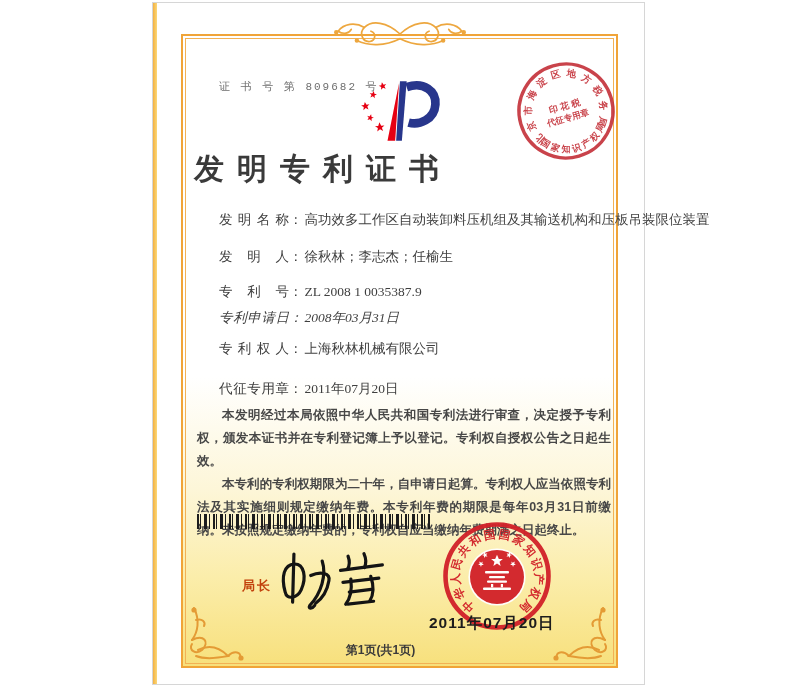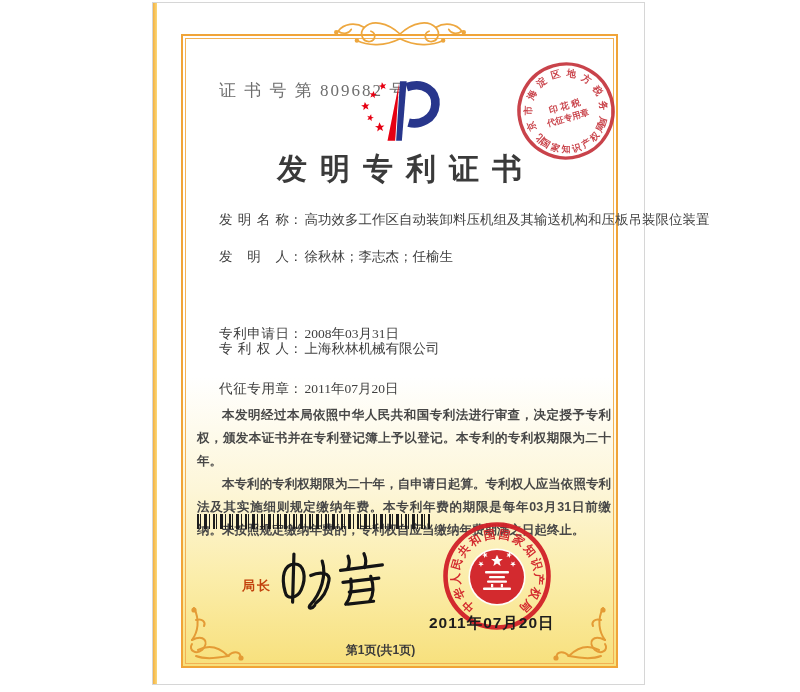--- a/index.html
+++ b/index.html
@@ -13,29 +13,29 @@
   
   .frame{position:absolute;left:28px;top:31px;width:437px;height:634px;box-sizing:border-box;
          border:2px solid #f0a438;
          background:linear-gradient(180deg,#ffffff 0%,#ffffff 54%,#fdf6d8 72%,#fbedaa 86%,#f7e07c 100%);}
   .frame-inner{position:absolute;inset:2px;border:1px solid #f2b155;pointer-events:none;}
   .ornament-top{position:absolute;left:172px;top:14px;width:150px;height:34px;}
   .corner{position:absolute;width:62px;height:64px;}
   .corner.bl{left:31px;bottom:20px;}
   .corner.br{right:31px;bottom:20px;transform:scaleX(-1);}
   
-  .cert-no{position:absolute;left:66px;top:76px;font-size:17px;color:#6e6e6e;letter-spacing:2px;}
+  .cert-no{position:absolute;left:66px;top:76px;font-size:11px;color:#6e6e6e;letter-spacing:2px;font-family:Liberation Mono, monospace;}
   .logo{position:absolute;left:200px;top:74px;width:92px;height:70px;}
-  .title{position:absolute;left:28px;top:146px;width:437px;text-align:center;
+  .title{position:absolute;left:28px;top:146px;width:437px;text-align:left;
          font-size:30px;font-weight:600;color:#3a3a3a;letter-spacing:13px;text-indent:13px;}
   
   .field{position:absolute;left:66px;width:392px;font-size:13.5px;color:#3f3f3f;white-space:nowrap;}
   .flabel{display:inline-block;width:70px;text-align:justify;text-align-last:justify;}
   .fcolon{display:inline-block;margin-right:2px;}
-  .f0{top:208px;} .f1{top:245px;} .f2{top:280px;} .f3{top:322px;} .f4{top:337px;} .f5{top:377px;}
+  .f0{top:208px;} .f1{top:245px;} .f2{top:280px;} .f3{top:306px;font-style:italic;} .f4{top:337px;} .f5{top:377px;}
   
   .body-text{position:absolute;left:44px;top:401px;width:414px;
              font-family:"Liberation Sans","DejaVu Sans",sans-serif;
              font-size:12.5px;font-weight:700;color:#474747;line-height:23px;text-align:justify;}
   .body-text p{margin:0;text-indent:2em;}
   
   .barcode{position:absolute;left:44px;top:511px;width:233px;height:15px;
            background:repeating-linear-gradient(90deg,
              #1d1d1d 0 2px,transparent 2px 3px,
              #1d1d1d 3px 4px,transparent 4px 7px,
@@ -158,32 +158,35 @@
     </svg>
 
     <div class="title">发明专利证书</div>
 
     <div class="field f0">
       <span class="flabel">发明名称</span><span class="fcolon">：</span><span>高功效多工作区自动装卸料压机组及其输送机构和压板吊装限位装置</span>
     </div>
     <div class="field f1">
       <span class="flabel">发明人</span><span class="fcolon">：</span><span>徐秋林；李志杰；任榆生</span>
     </div>
+    <div class="field f2">
+      <span class="flabel">专利号</span><span class="fcolon">：</span><span>ZL 2008 1 0035387.9</span>
+    </div>
     <div class="field f3">
       <span class="flabel">专利申请日</span><span class="fcolon">：</span><span>2008年03月31日</span>
     </div>
     <div class="field f4">
       <span class="flabel">专利权人</span><span class="fcolon">：</span><span>上海秋林机械有限公司</span>
     </div>
     <div class="field f5">
       <span class="flabel">代征专用章</span><span class="fcolon">：</span><span>2011年07月20日</span>
     </div>
 
     <div class="body-text">
-      <p>本发明经过本局依照中华人民共和国专利法进行审查，决定授予专利权，颁发本证书并在专利登记簿上予以登记。本专利的专利权期限为二十年。</p>
+      <p>本发明经过本局依照中华人民共和国专利法进行审查，决定授予专利权，颁发本证书并在专利登记簿上予以登记。专利权自授权公告之日起生效。</p>
       <p>本专利的专利权期限为二十年，自申请日起算。专利权人应当依照专利法及其实施细则规定缴纳年费。本专利年费的期限是每年03月31日前缴纳。未按照规定缴纳年费的，专利权自应当缴纳年费期满之日起终止。</p>
     </div>
 
     <div class="barcode"></div>
 
     <div class="director">局长</div>
     <svg class="signature" viewBox="0 0 135 75">
       <title>田力普</title>
       <g stroke="#141414" stroke-width="3.2" fill="none" stroke-linecap="round" stroke-linejoin="round">
         <path d="M14,44 C10,28 14,16 24,16 C34,16 36,30 30,42 C26,50 15,52 14,44 Z"></path>

